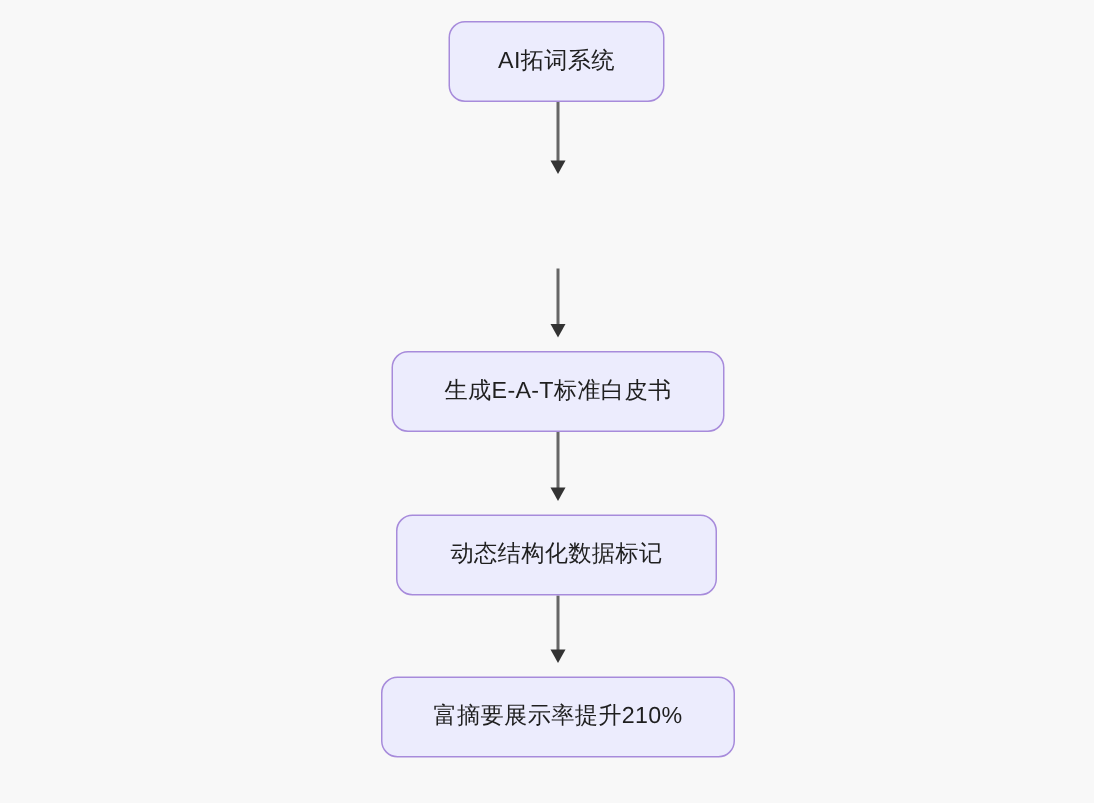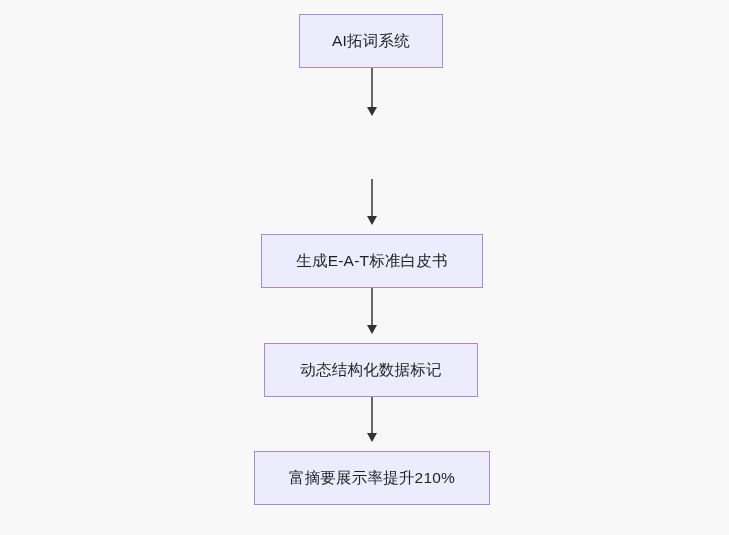--- a/index.html
+++ b/index.html
@@ -17,21 +17,21 @@
     position: relative;
     width: 729px;
     height: 535px;
     background: #f8f8f8;
   }
   .flow-node {
     position: absolute;
     box-sizing: border-box;
     background: #ececfd;
     border: 1.4px solid #a78bdb;
-    border-radius: 0;
+    border-radius: 11px;
     display: flex;
     align-items: center;
     justify-content: center;
     color: #1f1f1f;
     font-size: 15.5px;
     line-height: 1.2;
     letter-spacing: 0.2px;
     white-space: nowrap;
   }
   .flow-node .node-label {

